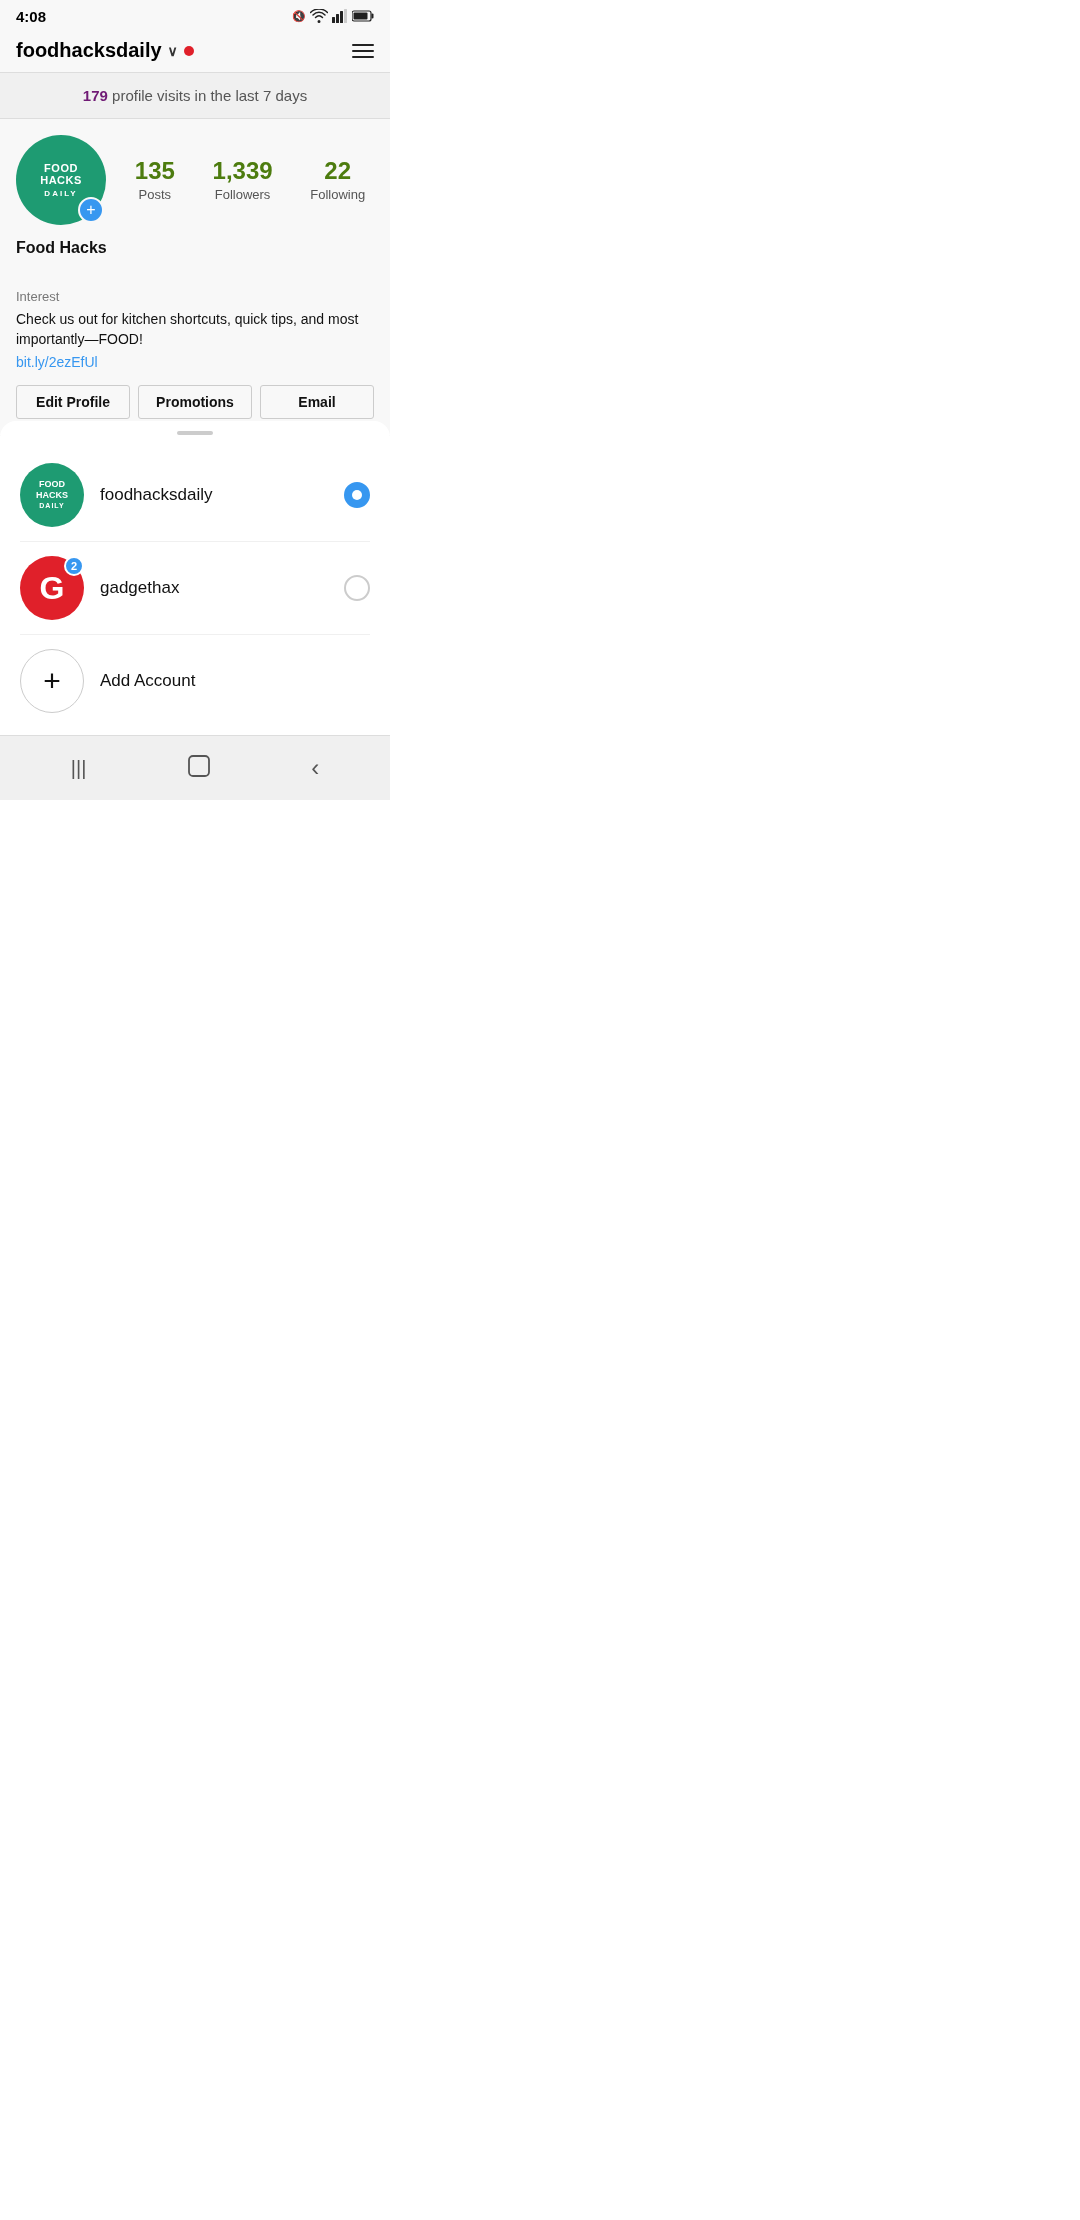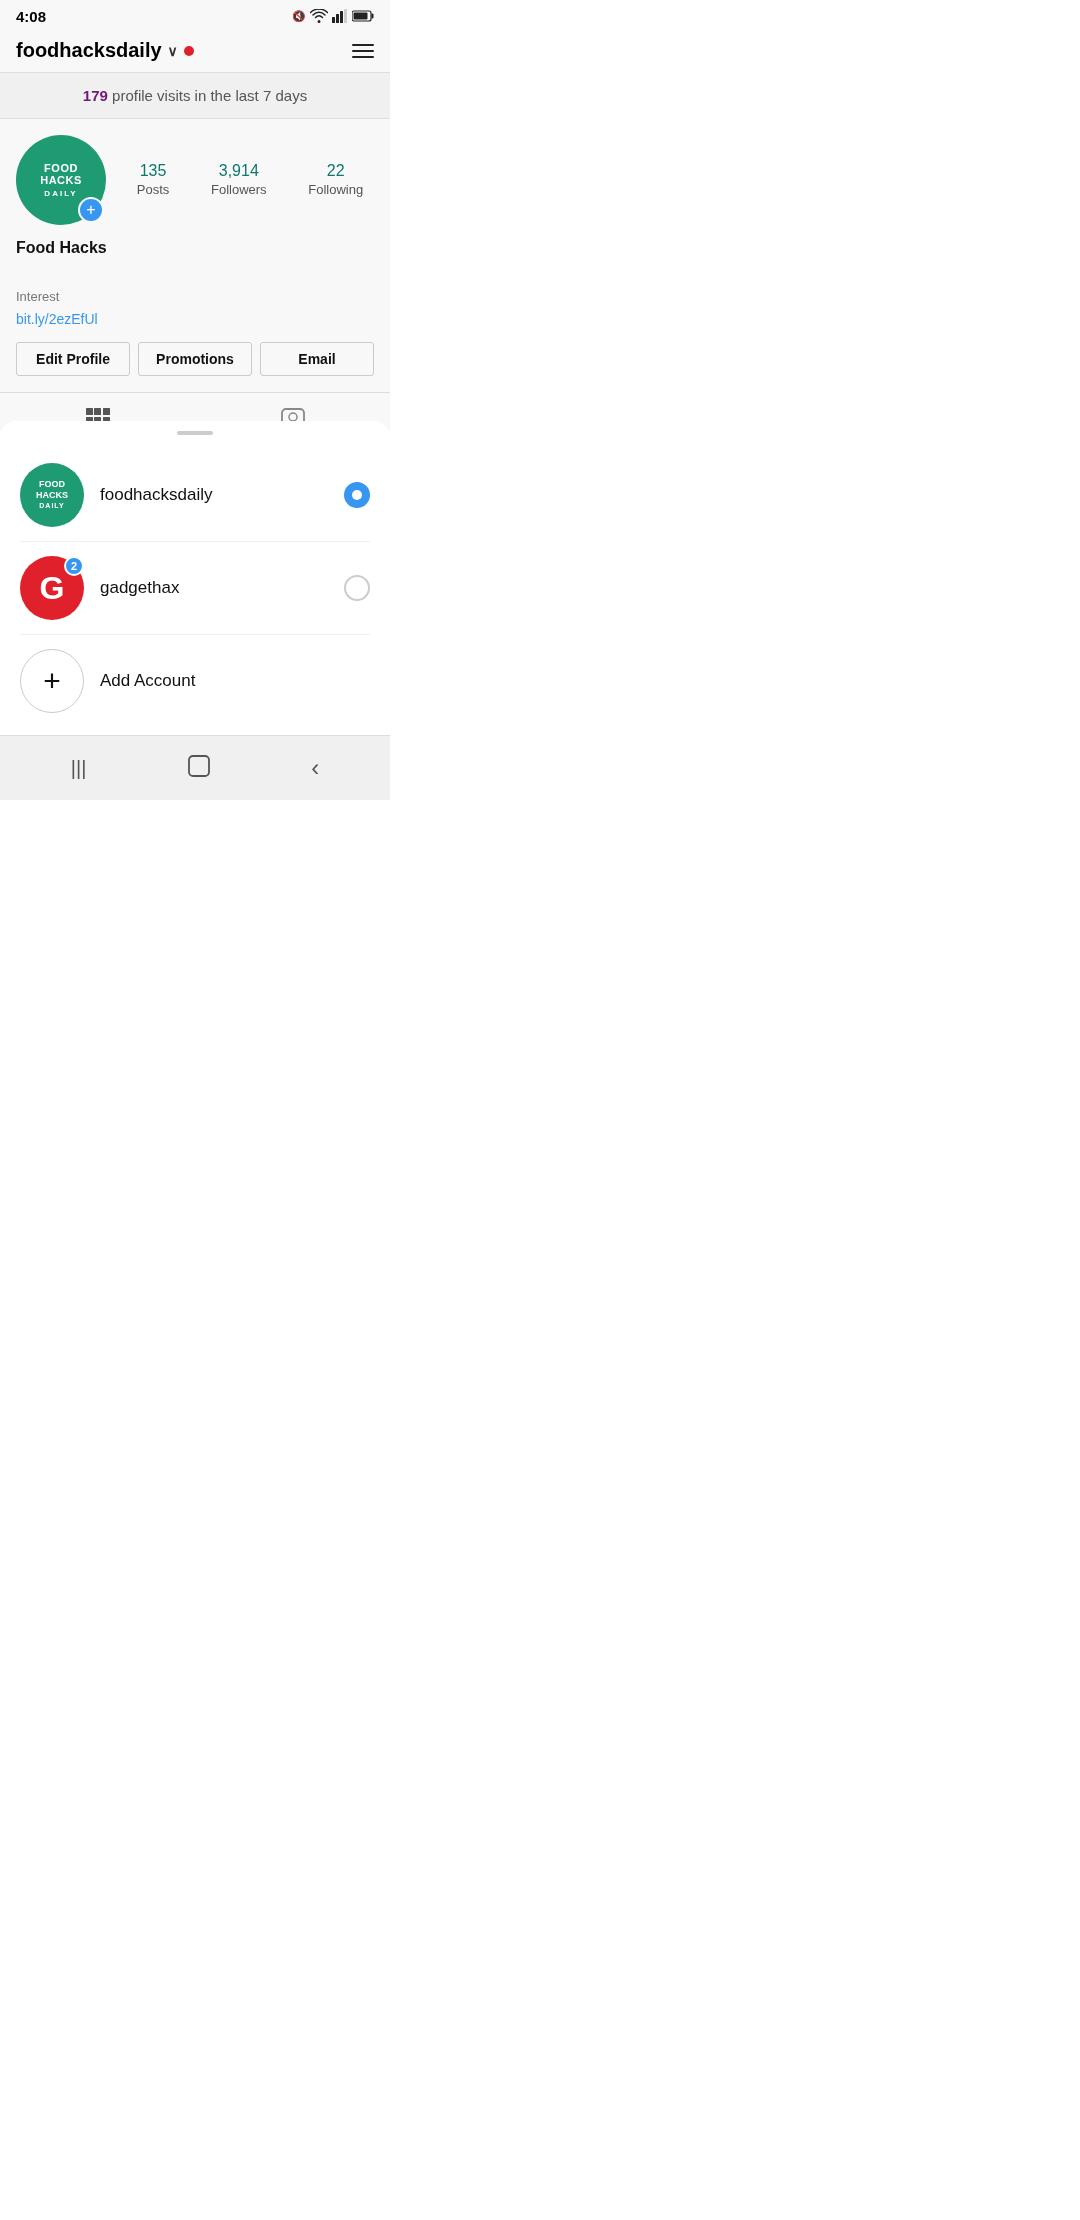--- a/index.html
+++ b/index.html
@@ -127,23 +127,23 @@
     .profile-stats {
       display: flex;
       gap: 20px;
       flex: 1;
       justify-content: space-around;
     }
     .stat-item {
       text-align: center;
     }
     .stat-number {
-      font-size: 16px;
-      font-weight: 400;
-      color: #0f766e;
+      font-size: 24px;
+      font-weight: 700;
+      color: #4d7c0f;
       display: block;
     }
     .stat-label {
       font-size: 13px;
       color: #555;
     }
 
     .profile-name {
       font-size: 16px;
       font-weight: 700;
@@ -431,33 +431,34 @@
       </div>
       <div class="avatar-add-btn">+</div>
     </div>
 
     <div class="profile-stats">
       <div class="stat-item">
         <span class="stat-number">135</span>
         <span class="stat-label">Posts</span>
       </div>
       <div class="stat-item">
-        <span class="stat-number">3,914</span>
+        <span class="stat-number">1,339</span>
         <span class="stat-label">Followers</span>
       </div>
       <div class="stat-item">
         <span class="stat-number">22</span>
         <span class="stat-label">Following</span>
       </div>
     </div>
   </div>
 
   
   <div class="profile-name">Food Hacks</div>
   <div class="profile-category">Interest</div>
+  <div class="profile-bio">Check us out for kitchen shortcuts, quick tips, and most importantly—FOOD!</div>
   <a class="profile-link" href="#">bit.ly/2ezEfUl</a>
 
   
   <div class="action-buttons">
     <button class="action-btn">Edit Profile</button>
     <button class="action-btn">Promotions</button>
     <button class="action-btn">Email</button>
   </div>
 </div>
 

